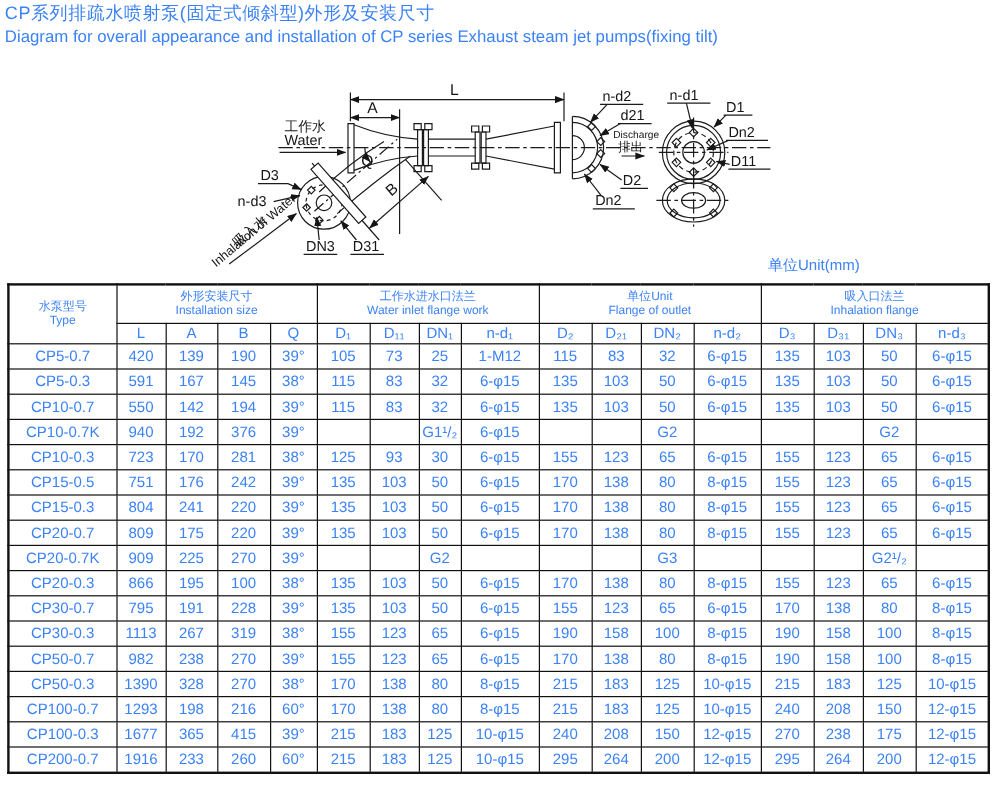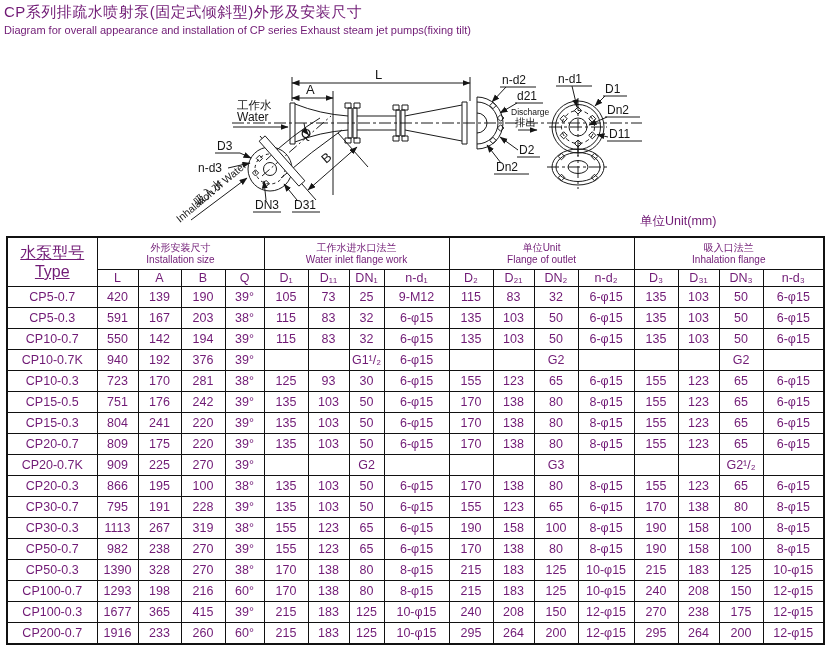--- a/index.html
+++ b/index.html
@@ -1,32 +1,32 @@
 <!DOCTYPE html>
 <html><head>
 <meta charset="utf-8">
 <style>
   html,body{margin:0;padding:0;background:#e8e8e8;}
   .page{position:relative;width:830px;height:657px;background:#ffffff;overflow:hidden;
-        font-family:"Liberation Sans",sans-serif;color:#701a75;}
+        font-family:"Liberation Sans",sans-serif;color:#3b82f6;}
   .titles{position:absolute;left:4px;top:2px;}
   .title-zh{font-size:15px;line-height:19px;letter-spacing:.5px;}
-  .title-en{font-size:11px;line-height:19px;}
+  .title-en{font-size:14px;line-height:19px;}
   .diagram{position:absolute;left:0;top:57px;}
   .diagram *{vector-effect:non-scaling-stroke;}
   .diagram text{fill:#151515;stroke:none;font-family:"Liberation Sans",sans-serif;}
   .unit-note{position:absolute;left:640px;top:213px;width:184px;text-align:left;font-size:12.5px;}
   #spec-table{position:absolute;left:6px;top:236px;width:817px;border-collapse:collapse;
               table-layout:fixed;border:2px solid #111;}
   #spec-table th,#spec-table td{border:1px solid #111;text-align:center;vertical-align:middle;
               padding:0;font-weight:400;white-space:nowrap;overflow:hidden;}
   .group-th{font-size:10px;line-height:1.12;height:31px;}
   #sub-header-row th{font-size:12.5px;height:16px;line-height:16px;}
   #spec-table td{font-size:12.5px;height:20px;line-height:20px;}
-  .type-head{font-size:16px;line-height:1.2;text-decoration:underline;}
+  .type-head{font-size:10px;line-height:1.2;}
 </style>
 </head>
 <body>
 
 <div class="page">
 
   <div class="titles">
     <div class="title-zh">CP系列排疏水喷射泵(固定式倾斜型)外形及安装尺寸</div>
     <div class="title-en">Diagram for overall appearance and installation of CP series Exhaust steam jet pumps(fixing tilt)</div>
   </div>
@@ -244,35 +244,35 @@
     <tbody id="table-body">
         <tr>
           <td>CP5-0.7</td>
           <td>420</td>
           <td>139</td>
           <td>190</td>
           <td>39°</td>
           <td>105</td>
           <td>73</td>
           <td>25</td>
-          <td>9-M12</td>
+          <td>1-M12</td>
           <td>115</td>
           <td>83</td>
           <td>32</td>
           <td>6-φ15</td>
           <td>135</td>
           <td>103</td>
           <td>50</td>
           <td>6-φ15</td>
         </tr>
         <tr>
           <td>CP5-0.3</td>
           <td>591</td>
           <td>167</td>
-          <td>203</td>
+          <td>145</td>
           <td>38°</td>
           <td>115</td>
           <td>83</td>
           <td>32</td>
           <td>6-φ15</td>
           <td>135</td>
           <td>103</td>
           <td>50</td>
           <td>6-φ15</td>
           <td>135</td>

